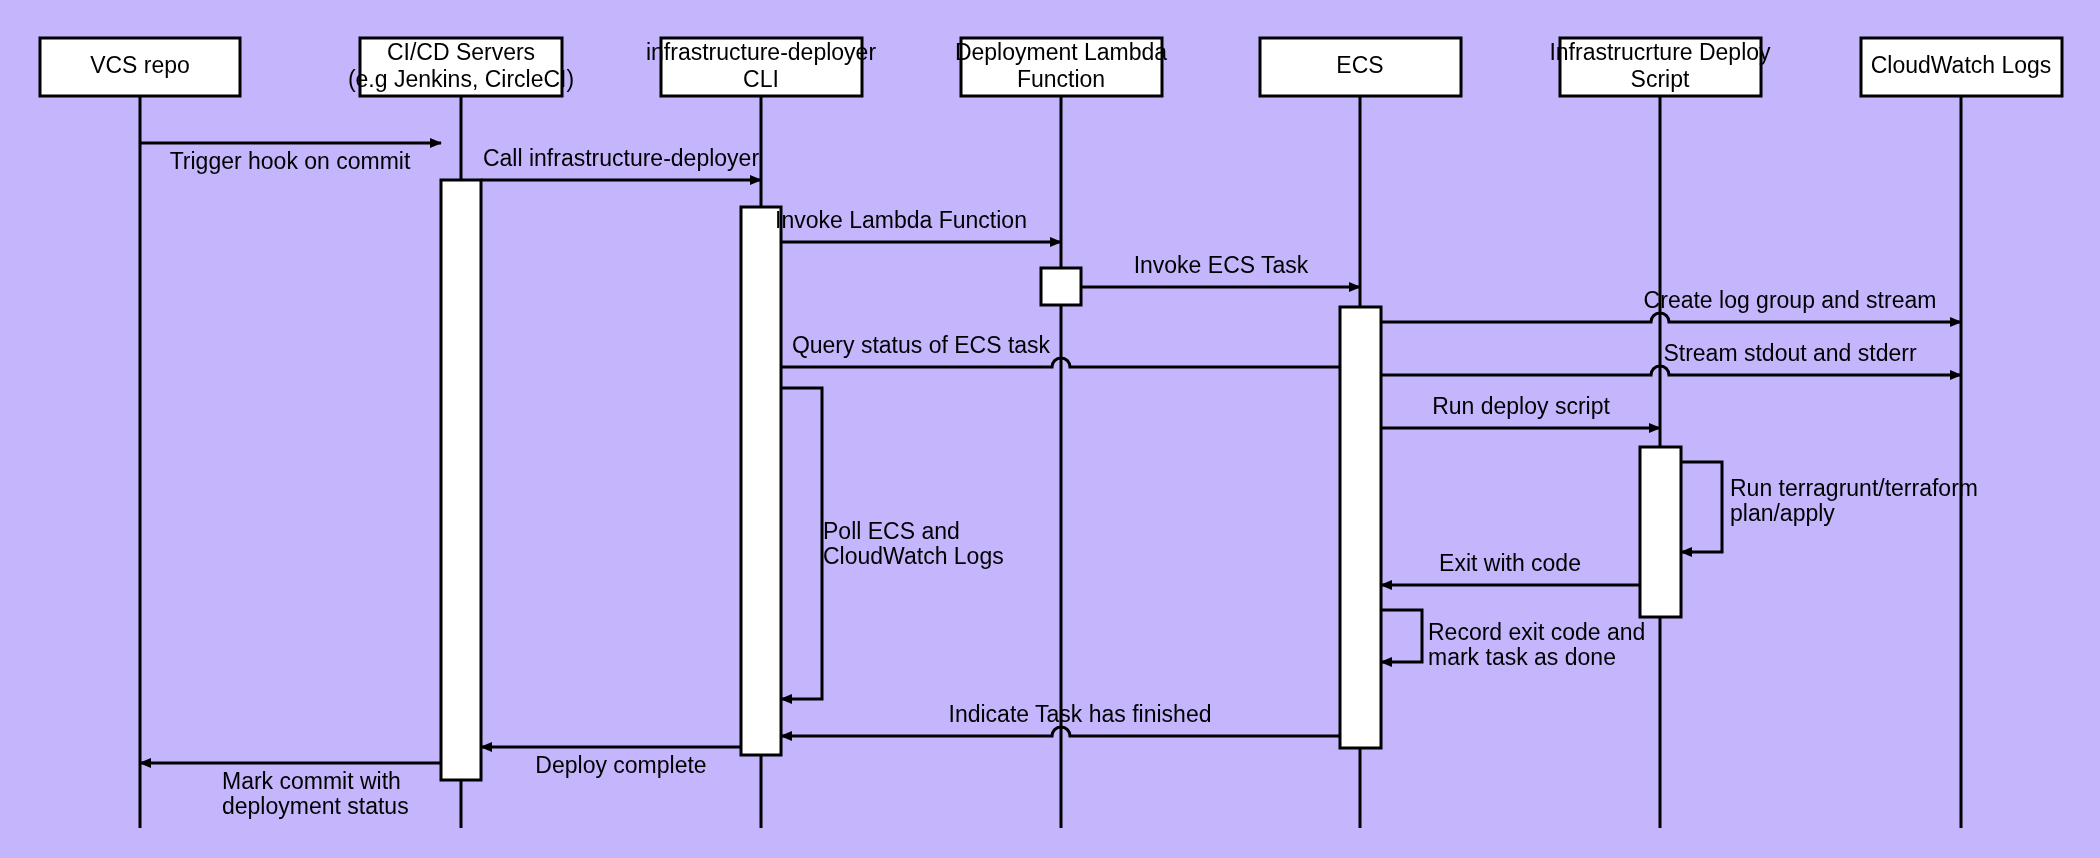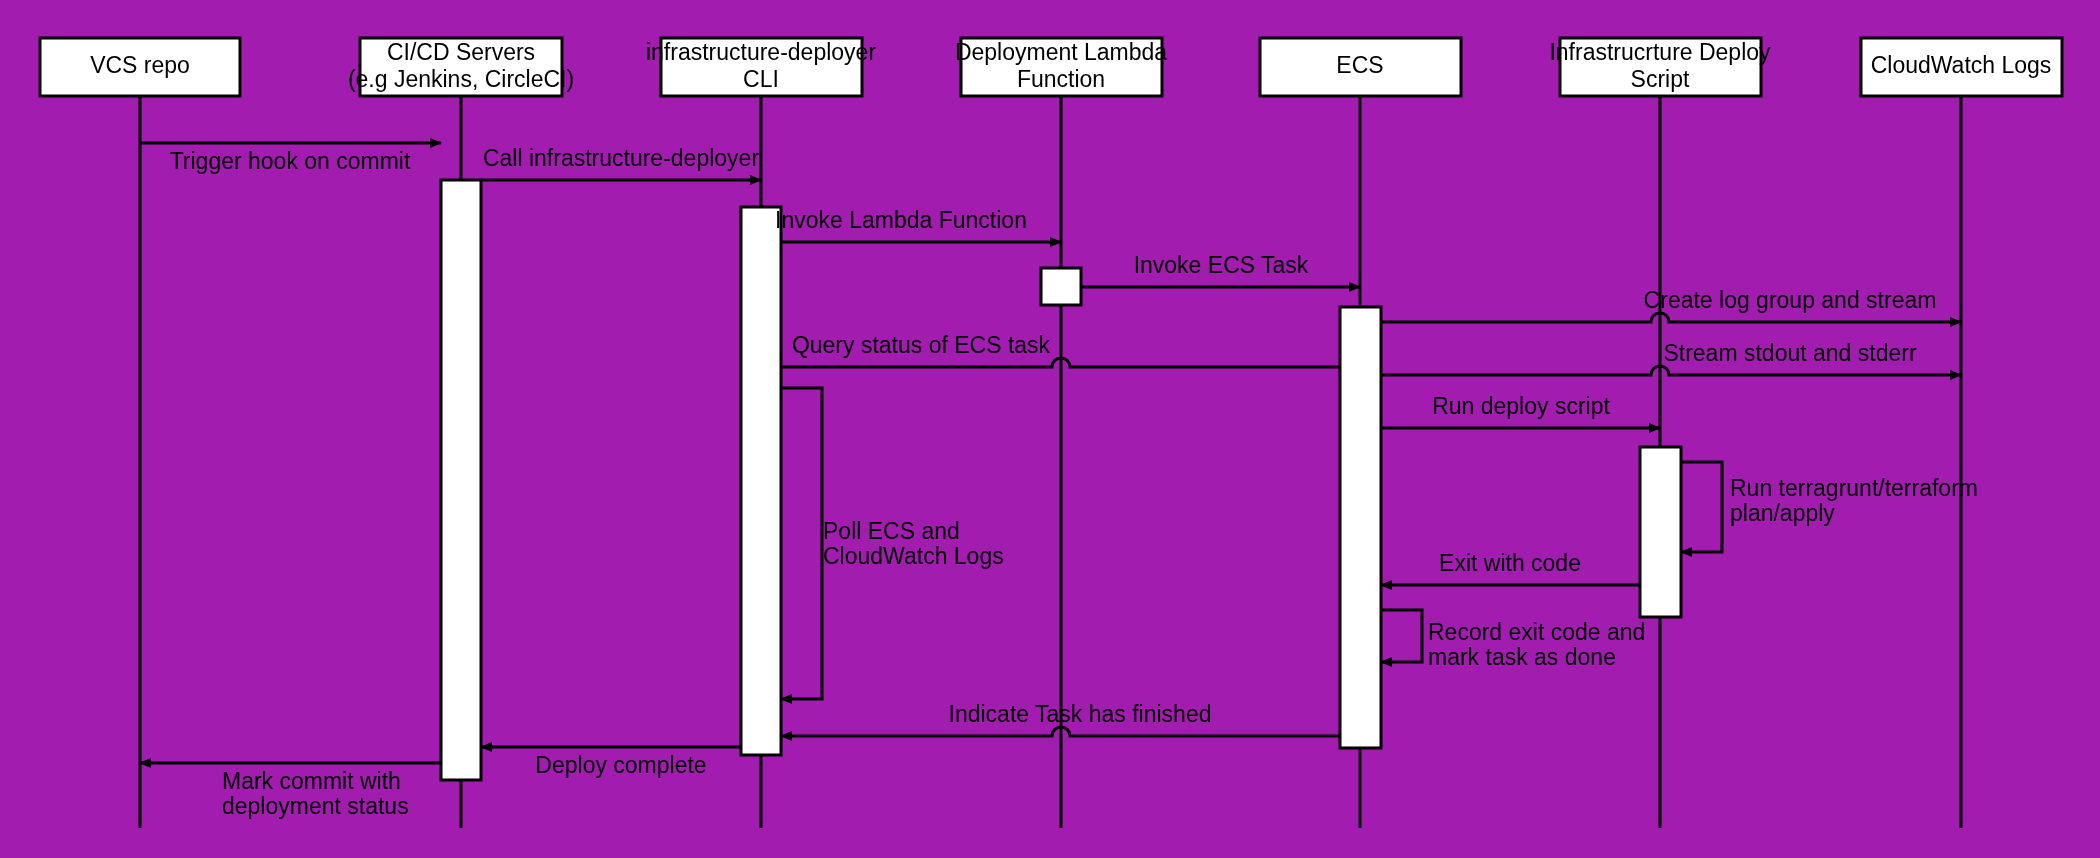--- a/index.html
+++ b/index.html
@@ -4,21 +4,21 @@
 <style>
   html, body {
     margin: 0;
     padding: 0;
     background: #ffffff;
   }
   #canvas {
     position: relative;
     width: 2100px;
     height: 858px;
-    background: #a21caf;
+    background: #c4b5fd;
     font-family: "Liberation Sans", sans-serif;
     overflow: hidden;
   }
   #diagram-svg {
     position: absolute;
     left: 0;
     top: 0;
     width: 2100px;
     height: 858px;
   }

